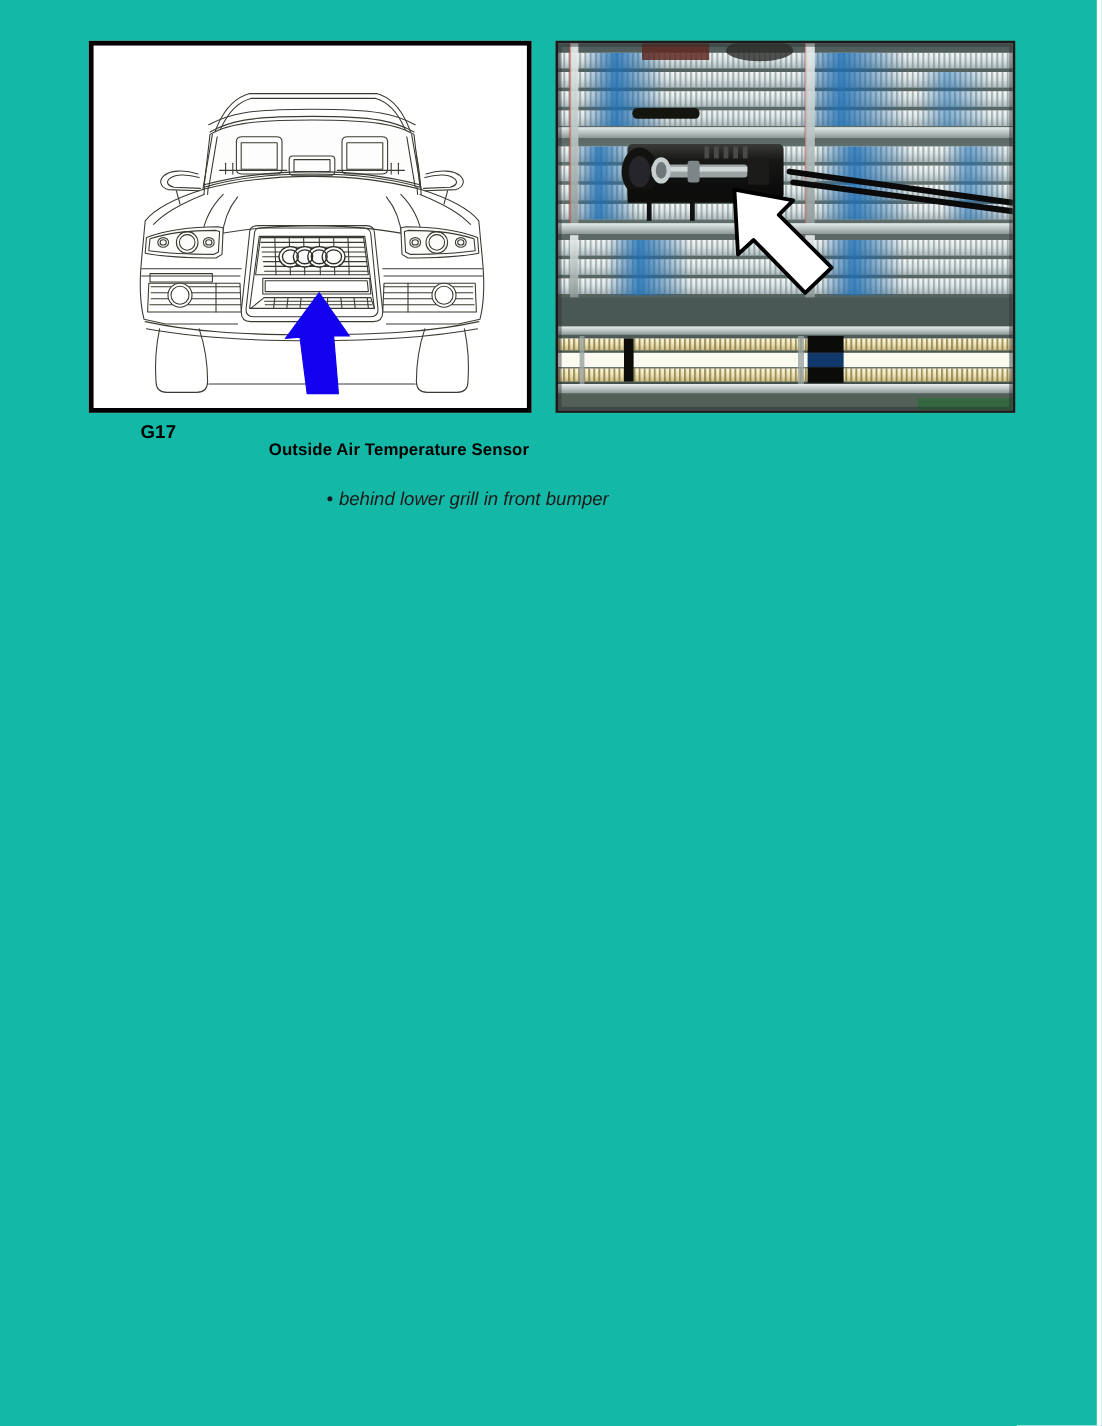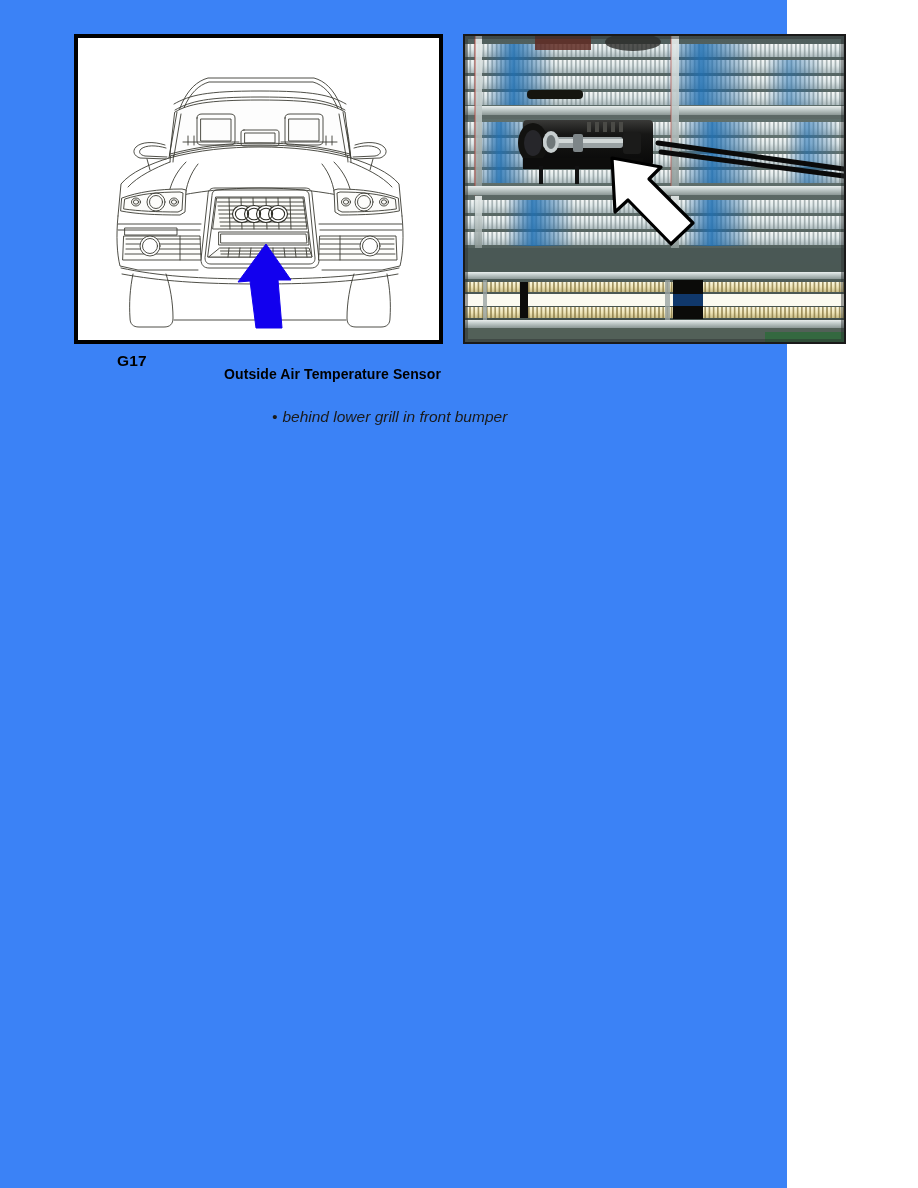--- a/index.html
+++ b/index.html
@@ -10,23 +10,23 @@
   body {
     width: 918px;
     height: 1188px;
     position: relative;
     font-family: "Liberation Sans", sans-serif;
     overflow: hidden;
   }
   .page {
     position: absolute;
     left: 0; top: 0;
-    width: 787px;
+    width: 914px;
     height: 1188px;
-    background: #3b82f6;
+    background: #14b8a6;
   }
 
   
   .figure-row {
     position: absolute;
     left: 74px;
     top: 34px;
     width: 772px;
     height: 310px;
   }

